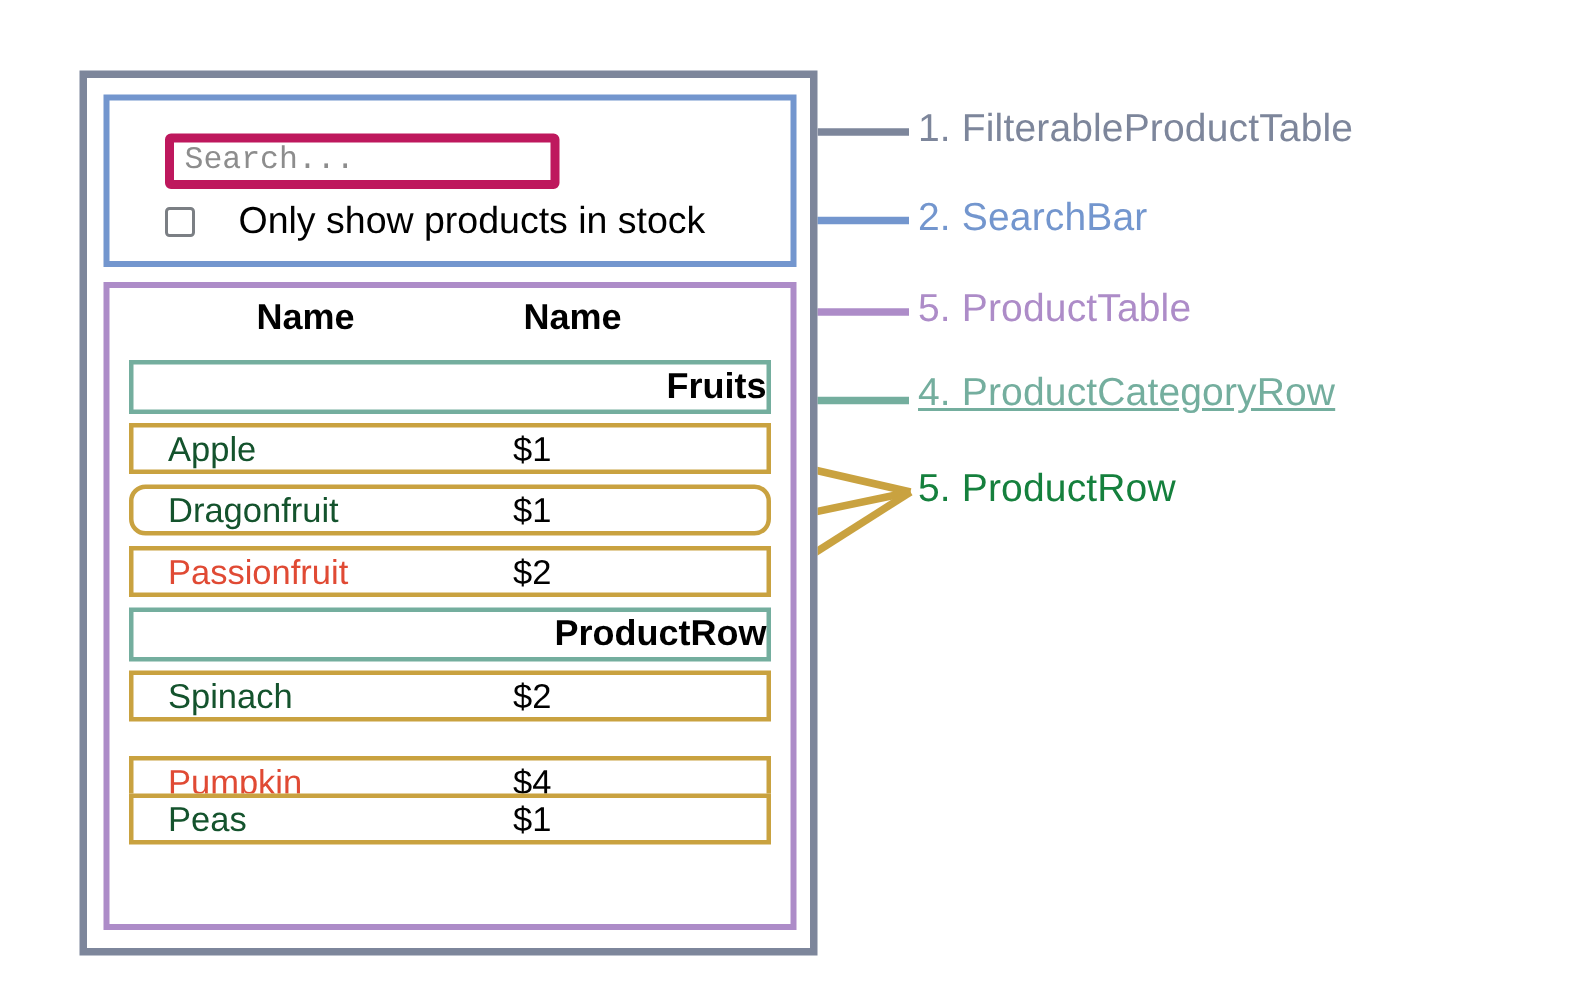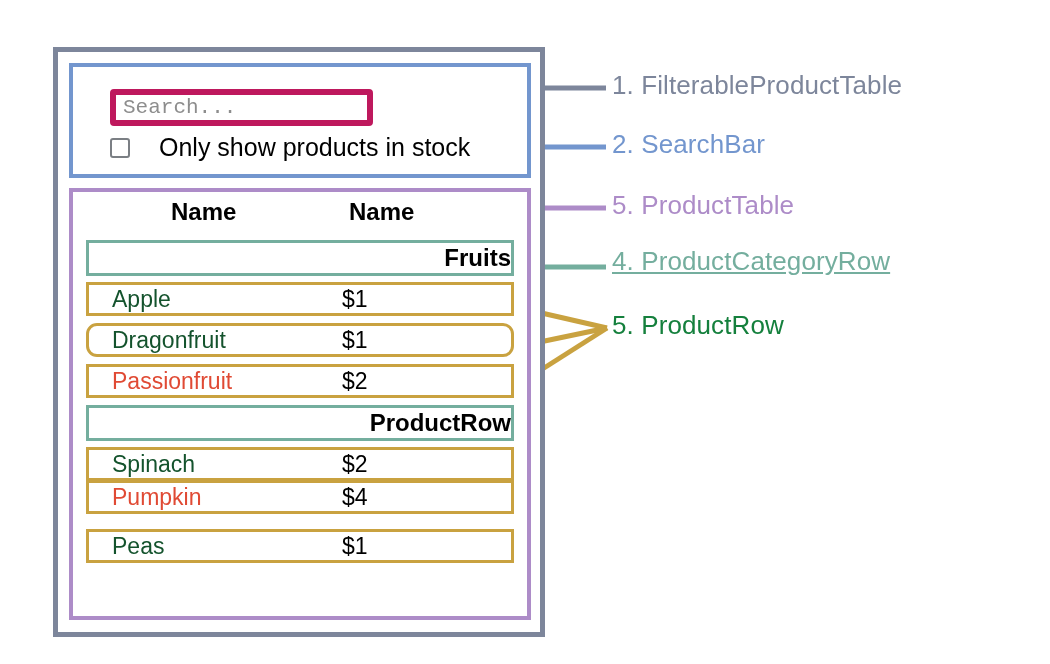--- a/index.html
+++ b/index.html
@@ -231,21 +231,21 @@
           <span class="cell-name out-of-stock">Passionfruit</span>
           <span class="cell-price">$2</span>
         </div>
         <div class="row category-row" style="top: 213px;">
           <span class="category-label">ProductRow</span>
         </div>
         <div class="row product-row" style="top: 255px;">
           <span class="cell-name">Spinach</span>
           <span class="cell-price">$2</span>
         </div>
-        <div class="row product-row" style="top: 288px;">
+        <div class="row product-row" style="top: 312px;">
           <span class="cell-name out-of-stock">Pumpkin</span>
           <span class="cell-price">$4</span>
         </div>
         <div class="row product-row" style="top: 337px;">
           <span class="cell-name">Peas</span>
           <span class="cell-price">$1</span>
         </div>
       </div>
   </div>
 

